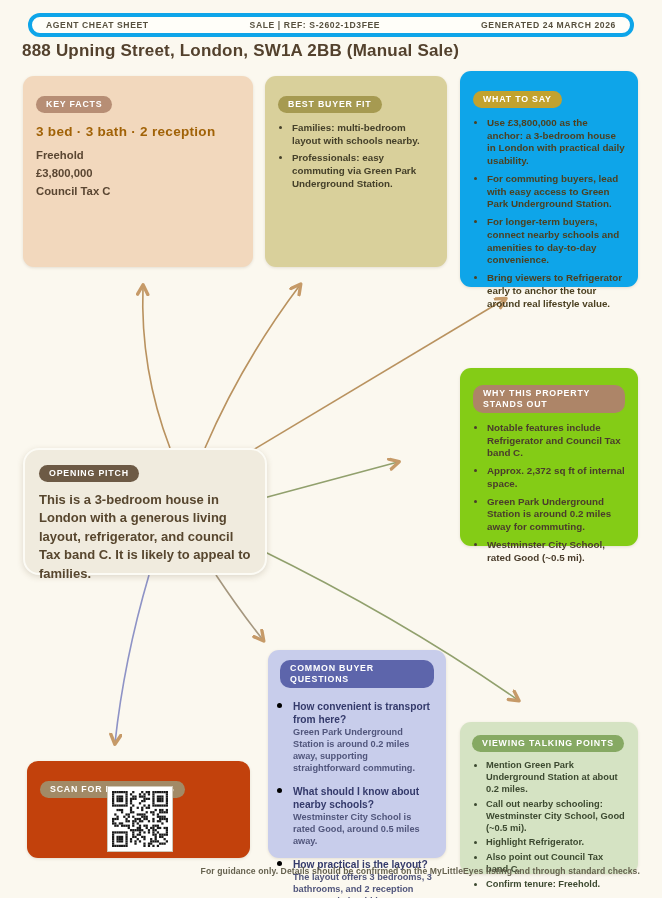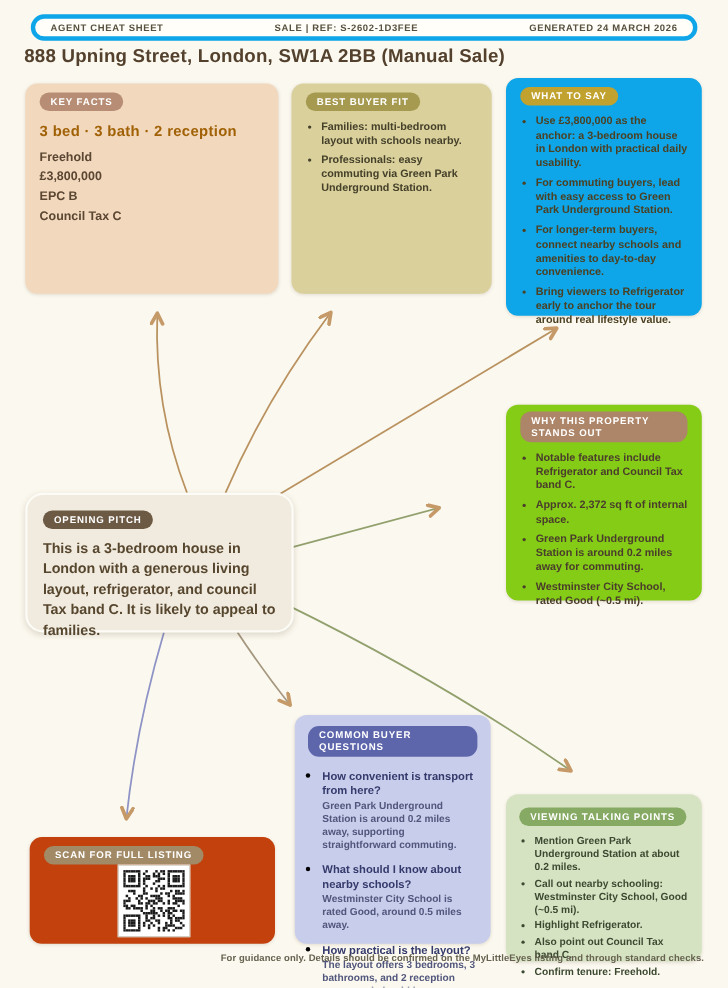--- a/index.html
+++ b/index.html
@@ -16,21 +16,21 @@
     justify-content:space-between; padding:0 14px;
     font-size:8.6px; font-weight:bold; letter-spacing:0.6px; color:#57503e;
   }
   .title {
     position:absolute; left:22px; top:41px; margin:0; width:620px;
     font-size:17px; font-weight:bold; color:#53412d; letter-spacing:0.2px;
   }
   
   .box {
     position:absolute; box-sizing:border-box; border-radius:11px;
-    padding:6px 13px; box-shadow:0 1px 3px rgba(90,70,40,.14);
+    padding:17px 13px; box-shadow:0 1px 3px rgba(90,70,40,.14);
   }
   .pill {
     display:inline-block; color:#fff; font-weight:bold; font-size:8.8px;
     letter-spacing:0.8px; padding:3px 10px; border-radius:10px; line-height:1.25;
   }
   .bullets { margin:9px 0 0; padding-left:14px; }
   .bullets li { margin-bottom:5px; line-height:1.3; }
   .plainlines { margin:7px 0 0; padding:0; list-style:none; }
   .plainlines li { line-height:1.6; }
   
@@ -113,21 +113,20 @@
   </div>
 
   <h1 class="title">888 Upning Street, London, SW1A 2BB (Manual Sale)</h1>
 
   <section class="box key-facts">
     <span class="pill">KEY FACTS</span>
     <div class="headline">3 bed · 3 bath · 2 reception</div>
     <ul class="plainlines">
         <li>Freehold</li>
         <li>£3,800,000</li>
-        <li>EPC B</li>
         <li>Council Tax C</li>
       </ul>
   </section>
 
   <section class="box best-buyer">
     <span class="pill">BEST BUYER FIT</span>
     <ul class="bullets">
         <li>Families: multi-bedroom layout with schools nearby.</li>
         <li>Professionals: easy commuting via Green Park Underground Station.</li>
       </ul>

